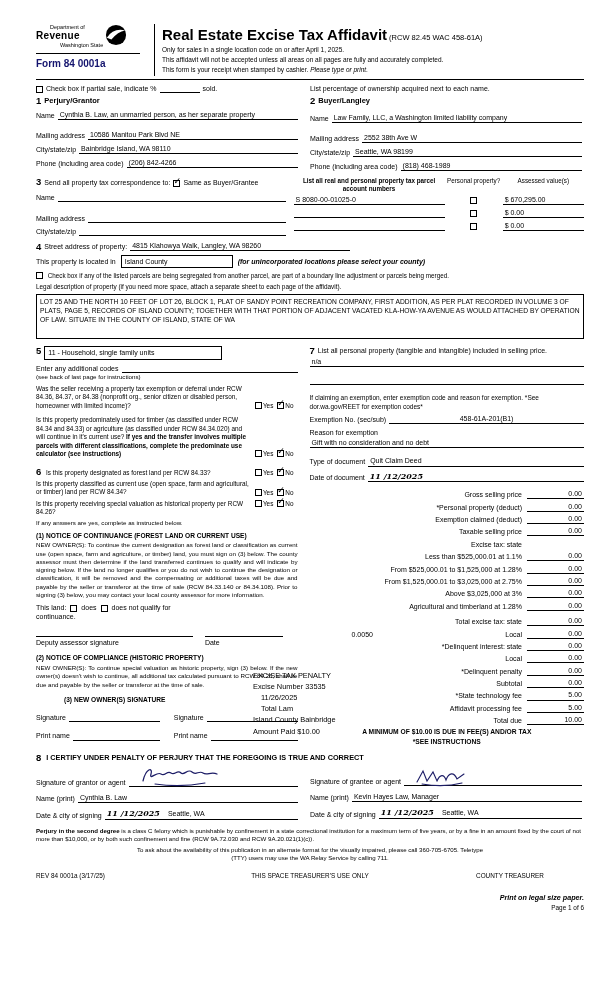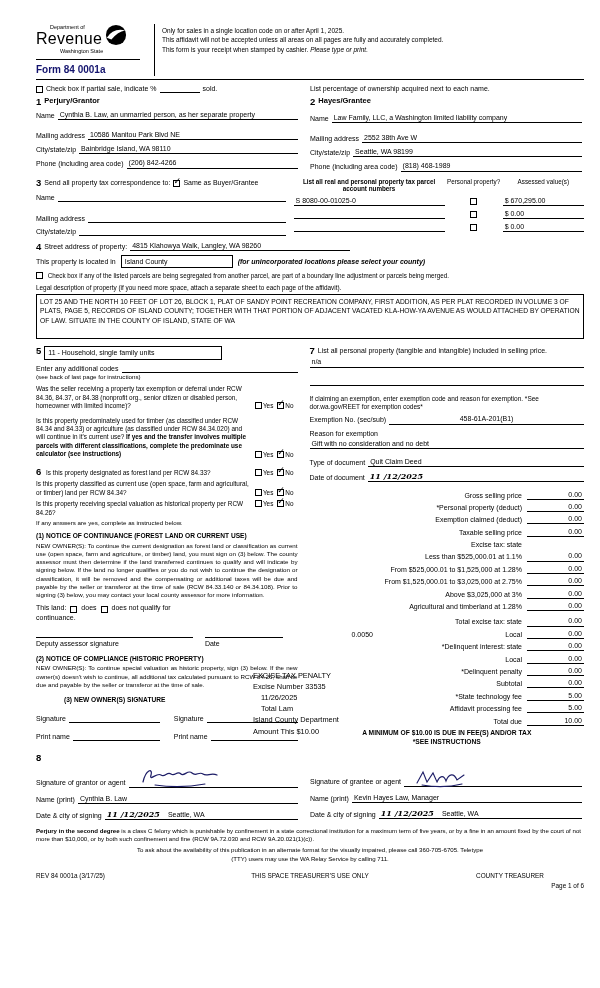--- a/index.html
+++ b/index.html
@@ -9,21 +9,21 @@
  padding:24px 16px 0 36px;overflow:hidden}
 .b{font-weight:bold}
 .it{font-style:italic}
 .hand{font-family:"DejaVu Serif",serif;font-style:italic;font-weight:bold;font-size:8px}
 
 .header{display:flex;border-bottom:1px solid #000;padding-bottom:3px}
 .logo-col{width:118px;flex:none}
 .logo-row{display:flex;align-items:flex-start}
 .logo-text{display:flex;flex-direction:column}
 .lt-dept{font-size:5.5px;margin-left:14px}
-.lt-rev{font-size:16px;font-weight:normal;letter-spacing:.3px;line-height:1}
+.lt-rev{font-size:10px;font-weight:bold;letter-spacing:.3px;line-height:1}
 .lt-wa{font-size:5.5px;margin-left:24px;margin-top:1px}
 .logo-svg{margin-left:2px}
 .form-number{font-weight:bold;font-size:10px;color:#14146e;border-top:1px solid #000;margin-top:4px;padding-top:3px;width:104px}
 .hdr-divider{width:1px;background:#000;height:52px;flex:none;margin-right:7px}
 .title-col{flex:1;padding-top:1px}
 .title-main{font-size:15px;font-weight:bold}
 .title-ref{font-size:7.5px}
 .hnote{font-size:6.5px;margin-top:1.5px}
 
 .partial{display:flex;margin-top:4px;align-items:flex-end}
@@ -128,20 +128,24 @@
         </div>
         <svg class="logo-svg" width="22" height="22" viewBox="0 0 24 24">
           <circle cx="12" cy="12" r="11" fill="#000"></circle>
           <path d="M2 15 Q9 4 22 7 Q14 8 7 17 Z" fill="#fff"></path>
         </svg>
       </div>
       <div class="form-number">Form 84 0001a</div>
     </div>
     <div class="hdr-divider"></div>
     <div class="title-col">
+      <div>
+        <span class="title-main">Real Estate Excise Tax Affidavit</span>
+        <span class="title-ref">(RCW 82.45 WAC 458-61A)</span>
+      </div>
       <div class="hnote">Only for sales in a single location code on or after April 1, 2025.</div>
       <div class="hnote">This affidavit will not be accepted unless all areas on all pages are fully and accurately completed.</div>
       <div class="hnote">
         <span>This form is your receipt when stamped by cashier.</span>
         <span class="it">Please type or print.</span>
       </div>
     </div>
   </div>
 
   <div class="partial">
@@ -173,21 +177,21 @@
         <span class="fvalue">Bainbridge Island, WA  98110</span>
       </div>
       <div class="fline">
         <span class="flabel">Phone (including area code)</span>
         <span class="fvalue">(206) 842-4266</span>
       </div>
     </div>
     <div class="halfR">
       <div class="sec-title">
         <span class="secnum">2</span>
-        <span class="stl">Hayes/Grantee</span>
+        <span class="stl">Buyer/Langley</span>
       </div>
       <div class="fline" style="margin-top:7px">
         <span class="flabel">Name</span>
         <span class="fvalue">Law Family, LLC, a Washington limited liability company</span>
       </div>
       <div class="fline gap8">
         <span class="flabel">Mailing address</span>
         <span class="fvalue">2552 38th Ave W</span>
       </div>
       <div class="fline">
@@ -466,27 +470,28 @@
       <div class="min-note">A MINIMUM OF $10.00 IS DUE IN FEE(S) AND/OR TAX</div>
       <div class="min-note" style="margin-top:1px">*SEE INSTRUCTIONS</div>
     </div>
   </div>
 
   <div class="stamp">
     <div>EXCISE TAX PENALTY</div>
     <div>Excise Number 33535</div>
     <div style="padding-left:8px">11/26/2025</div>
     <div style="padding-left:8px">Total Lam</div>
-    <div>Island County Department</div>
-    <div>Amount This $10.00</div>
+    <div>Island County Bainbridge</div>
+    <div>Amount Paid $10.00</div>
   </div>
 
   <div class="sec8">
     <div class="s8head">
       <span class="secnum">8</span>
+      <span class="s8t">I CERTIFY UNDER PENALTY OF PERJURY THAT THE FOREGOING IS TRUE AND CORRECT</span>
     </div>
     <div class="grid2">
       <div class="halfL">
         <div class="fline sigline">
           <span class="flabel">Signature of grantor or agent</span>
           <span class="fvalue">
             <svg class="sig-svg" width="86" height="26" viewBox="0 0 86 26">
               <path d="M4 19 C7 6 14 5 12 12 C10 19 18 9 22 12 C26 15 28 8 32 11 C36 14 38 7 42 11 C45 14 49 6 53 10 C57 14 60 8 64 11 C68 14 72 9 78 12 M16 22 C30 24 50 24 66 21" fill="none" stroke="#1c1c66" stroke-width="1.2" stroke-linecap="round"></path>
             </svg>
           </span>
@@ -532,15 +537,16 @@
   </div>
   <div class="altfmt">
     <div>To ask about the availability of this publication in an alternate format for the visually impaired, please call 360-705-6705. Teletype</div>
     <div>(TTY) users may use the WA Relay Service by calling 711.</div>
   </div>
   <div class="botrow">
     <span class="bl">REV 84 0001a (3/17/25)</span>
     <span class="bc">THIS SPACE TREASURER'S USE ONLY</span>
     <span class="br">COUNTY TREASURER</span>
   </div>
+  <div class="paper b it">Print on legal size paper.</div>
   <div class="pageno">Page 1 of 6</div>
 
 </div>
 
 </body></html>

